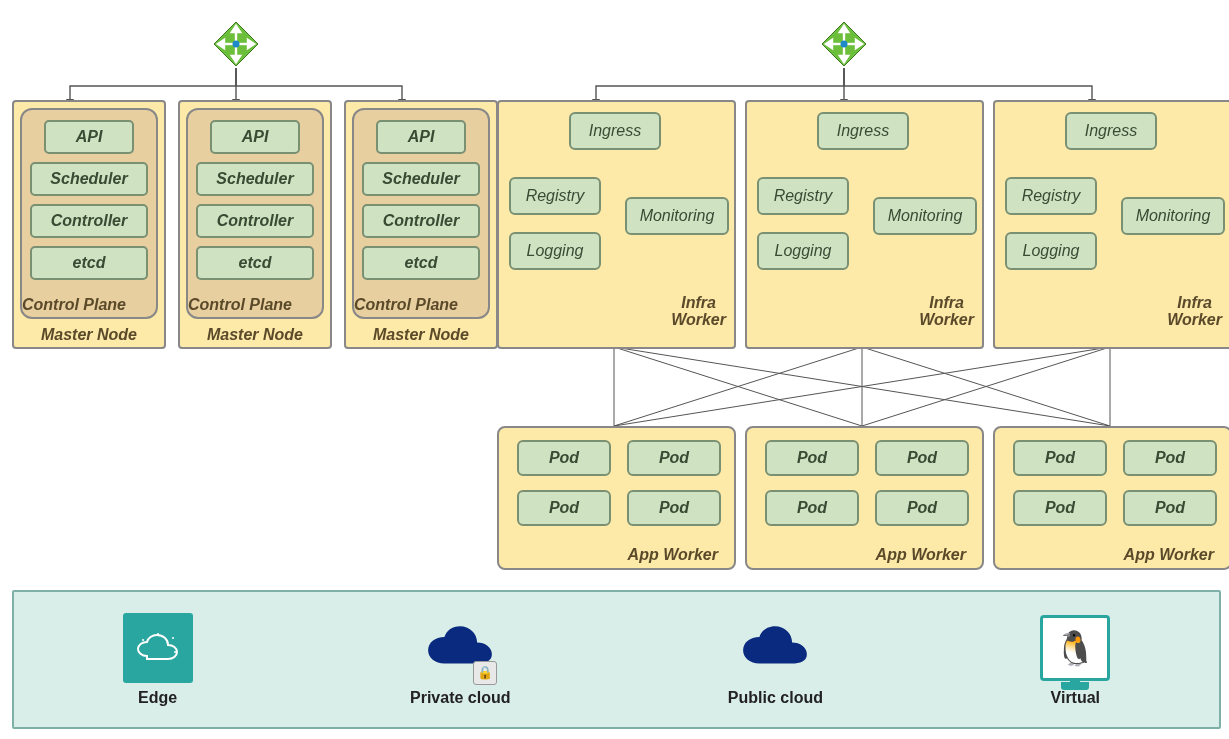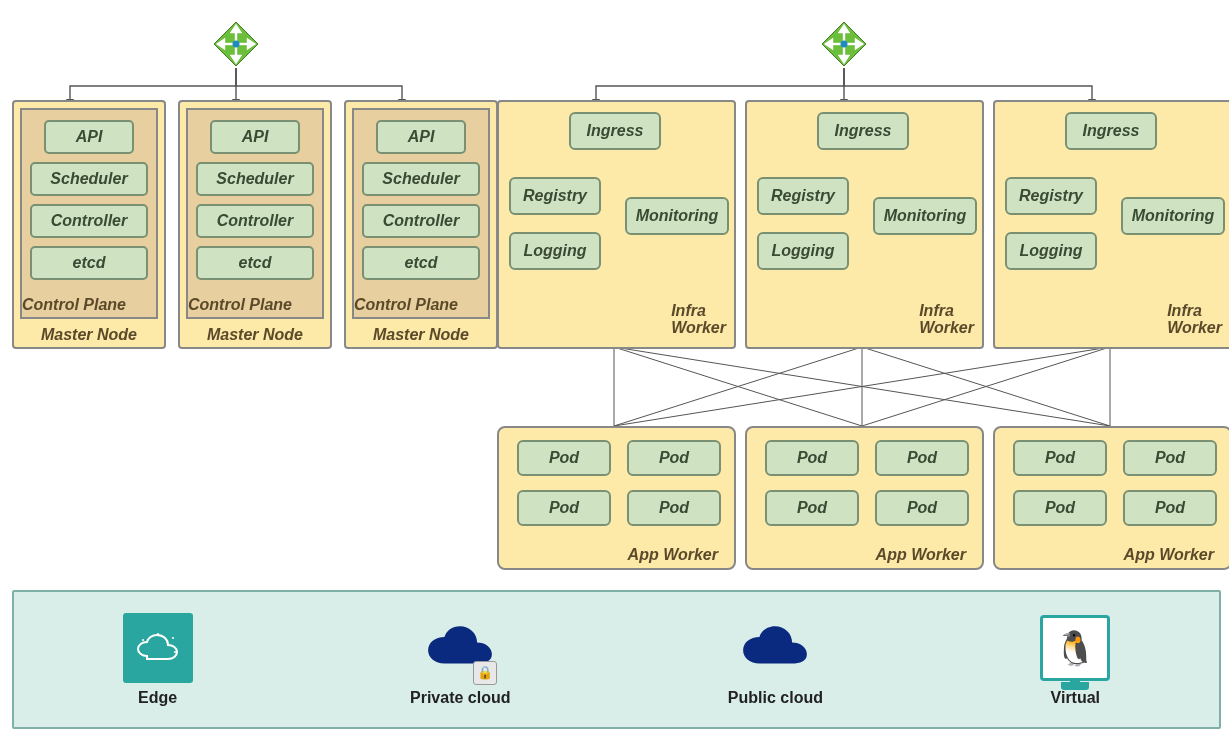--- a/index.html
+++ b/index.html
@@ -8,29 +8,29 @@
   
   .lb{position:absolute;left:12px;top:8px;width:1205px;height:72px;background:#ede6ee;border:2px solid #666;border-radius:2px}
   .lb-label{position:absolute;right:10px;bottom:4px;font-weight:700;color:#444}
 
   
   .route-icon{position:absolute;top:20px;width:48px;height:48px}
   .route-icon svg{width:48px;height:48px;display:block}
 
   
   .master{position:absolute;top:100px;width:150px;height:245px;background:#fde9a8;border:2px solid #888;border-radius:4px}
-  .cplane{position:absolute;left:6px;top:6px;right:6px;height:207px;background:#e8cfa0;border:2px solid #888;border-radius:0}
+  .cplane{position:absolute;left:6px;top:6px;right:6px;height:207px;background:#e8cfa0;border:2px solid #888;border-radius:12px}
   .comp{position:absolute;left:8px;right:8px;height:30px;line-height:30px;text-align:center;background:#cfe3c3;border:2px solid #7a9073;border-radius:5px;font-weight:600;color:#3a4a33}
   .cplane-label{position:absolute;bottom:3px;width:100%;font-weight:700;color:#5a4a2a}
   .master-label{position:absolute;bottom:3px;width:100%;text-align:center;font-weight:700;color:#5a4a2a}
 
   
   .infra{position:absolute;top:100px;width:235px;height:245px;background:#fde9a8;border:2px solid #888;border-radius:4px}
-  .wbox{position:absolute;height:34px;line-height:34px;text-align:center;background:#cfe3c3;border:2px solid #7a9073;border-radius:6px;font-weight:700;color:#3a4a33}
-  .infra-label{position:absolute;right:8px;bottom:10px;text-align:left;font-weight:700;color:#5a4a2a;line-height:1.1}
+  .wbox{position:absolute;height:34px;line-height:34px;text-align:center;background:#cfe3c3;border:2px solid #7a9073;border-radius:6px;font-weight:400;color:#3a4a33}
+  .infra-label{position:absolute;right:8px;bottom:18px;text-align:center;font-weight:700;color:#5a4a2a;line-height:1.1}
 
   
   .app{position:absolute;top:426px;width:235px;height:140px;background:#fde9a8;border:2px solid #888;border-radius:8px}
   .pod{position:absolute;width:90px;height:32px;line-height:32px;text-align:center;background:#cfe3c3;border:2px solid #7a9073;border-radius:6px;font-weight:600;color:#3a4a33}
   .app-label{position:absolute;right:16px;bottom:4px;font-weight:700;color:#5a4a2a}
 
   
   .platforms{position:absolute;left:12px;bottom:10px;width:1205px;height:135px;background:#d9ede9;border:2px solid #7fb0a8;border-radius:2px;display:flex;justify-content:space-around;align-items:center}
   .pf{display:flex;flex-direction:column;align-items:center;gap:6px}
   .pf .icon{width:70px;height:70px;display:flex;align-items:center;justify-content:center}

